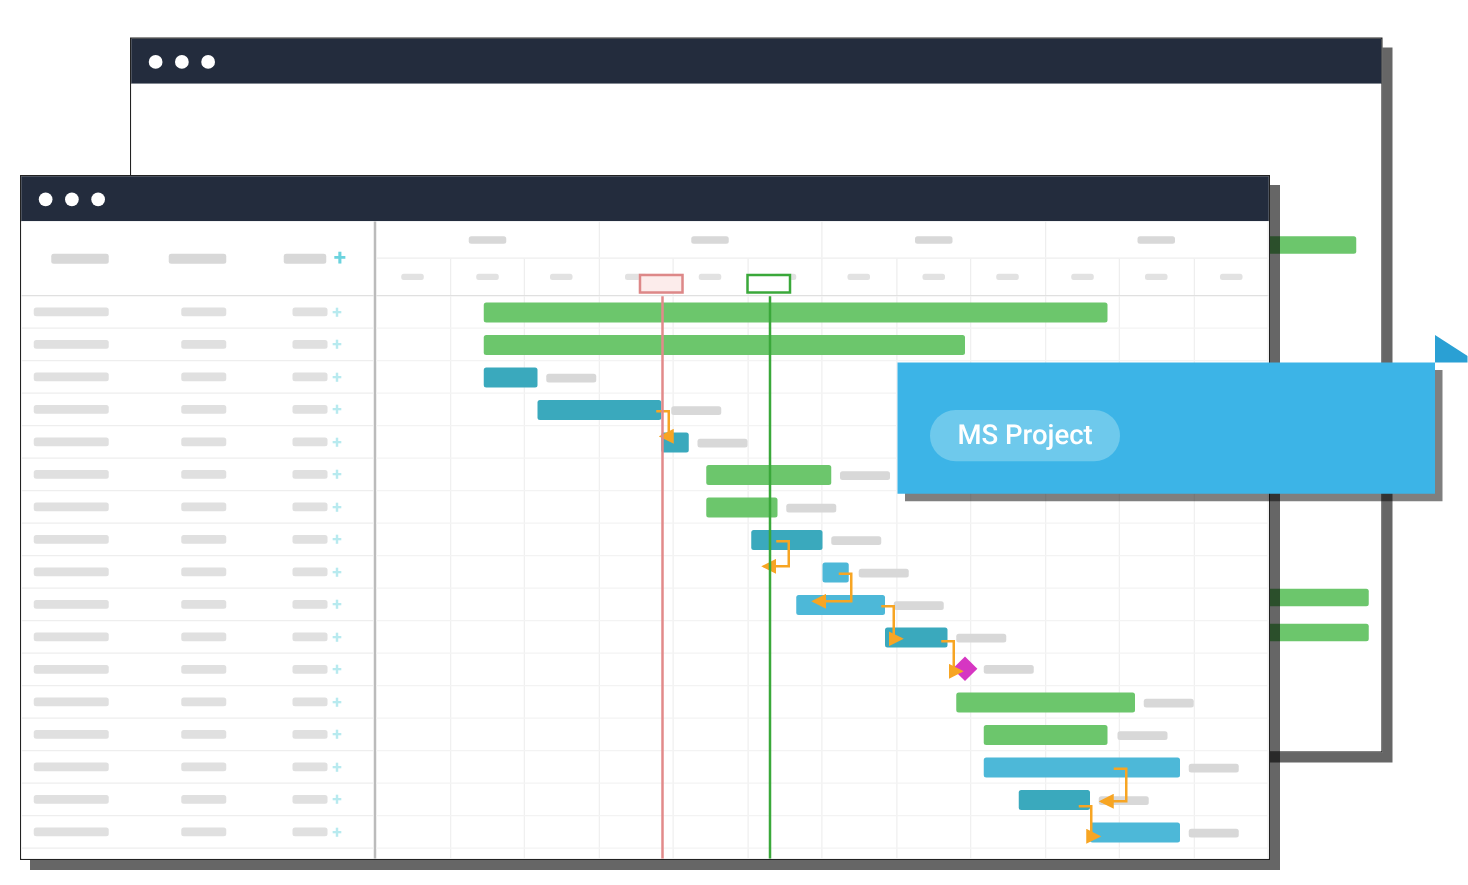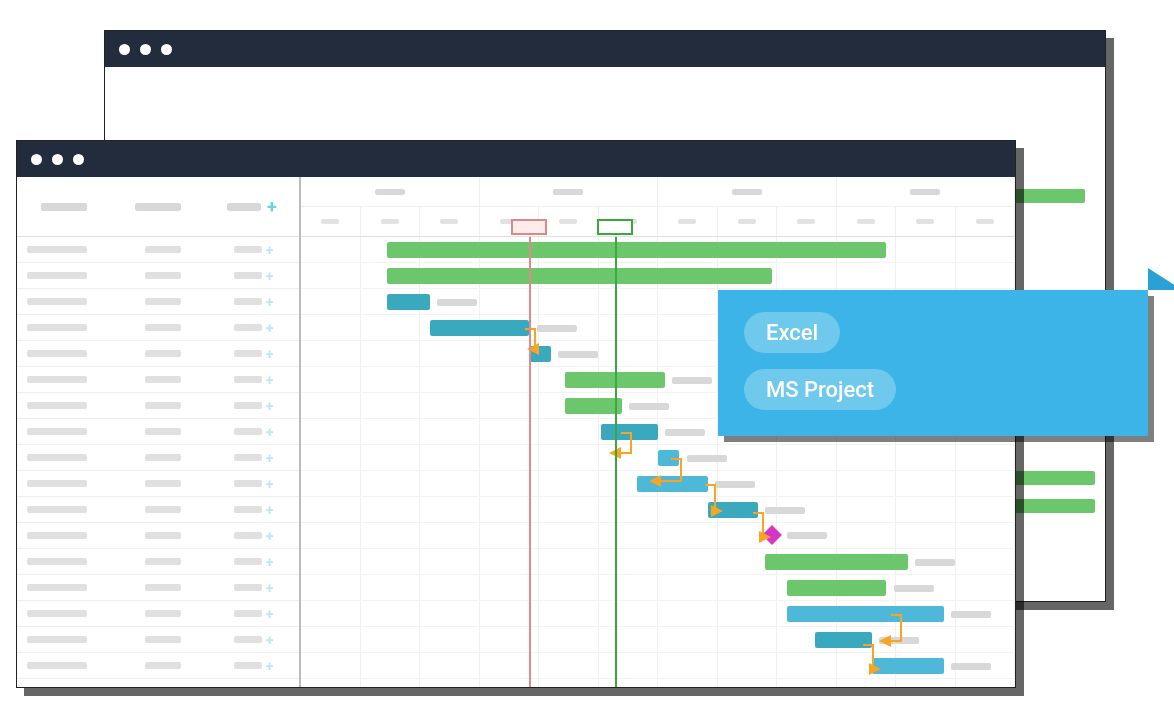--- a/index.html
+++ b/index.html
@@ -641,18 +641,17 @@
             <div class="ph-after" style="top: 426px; left: 91%; width: 40px;"></div>
           </div>
       </div>
     </div>
 
   </div>
 </div>
 
 <div class="export-pop">
   <div class="pill-row">
-    <span class="pill">Excel</span>
   </div>
   <div class="pill-row" style="margin-bottom:4px;">
     <span class="pill">MS Project</span>
   </div>
 </div>
 
 </body></html>

